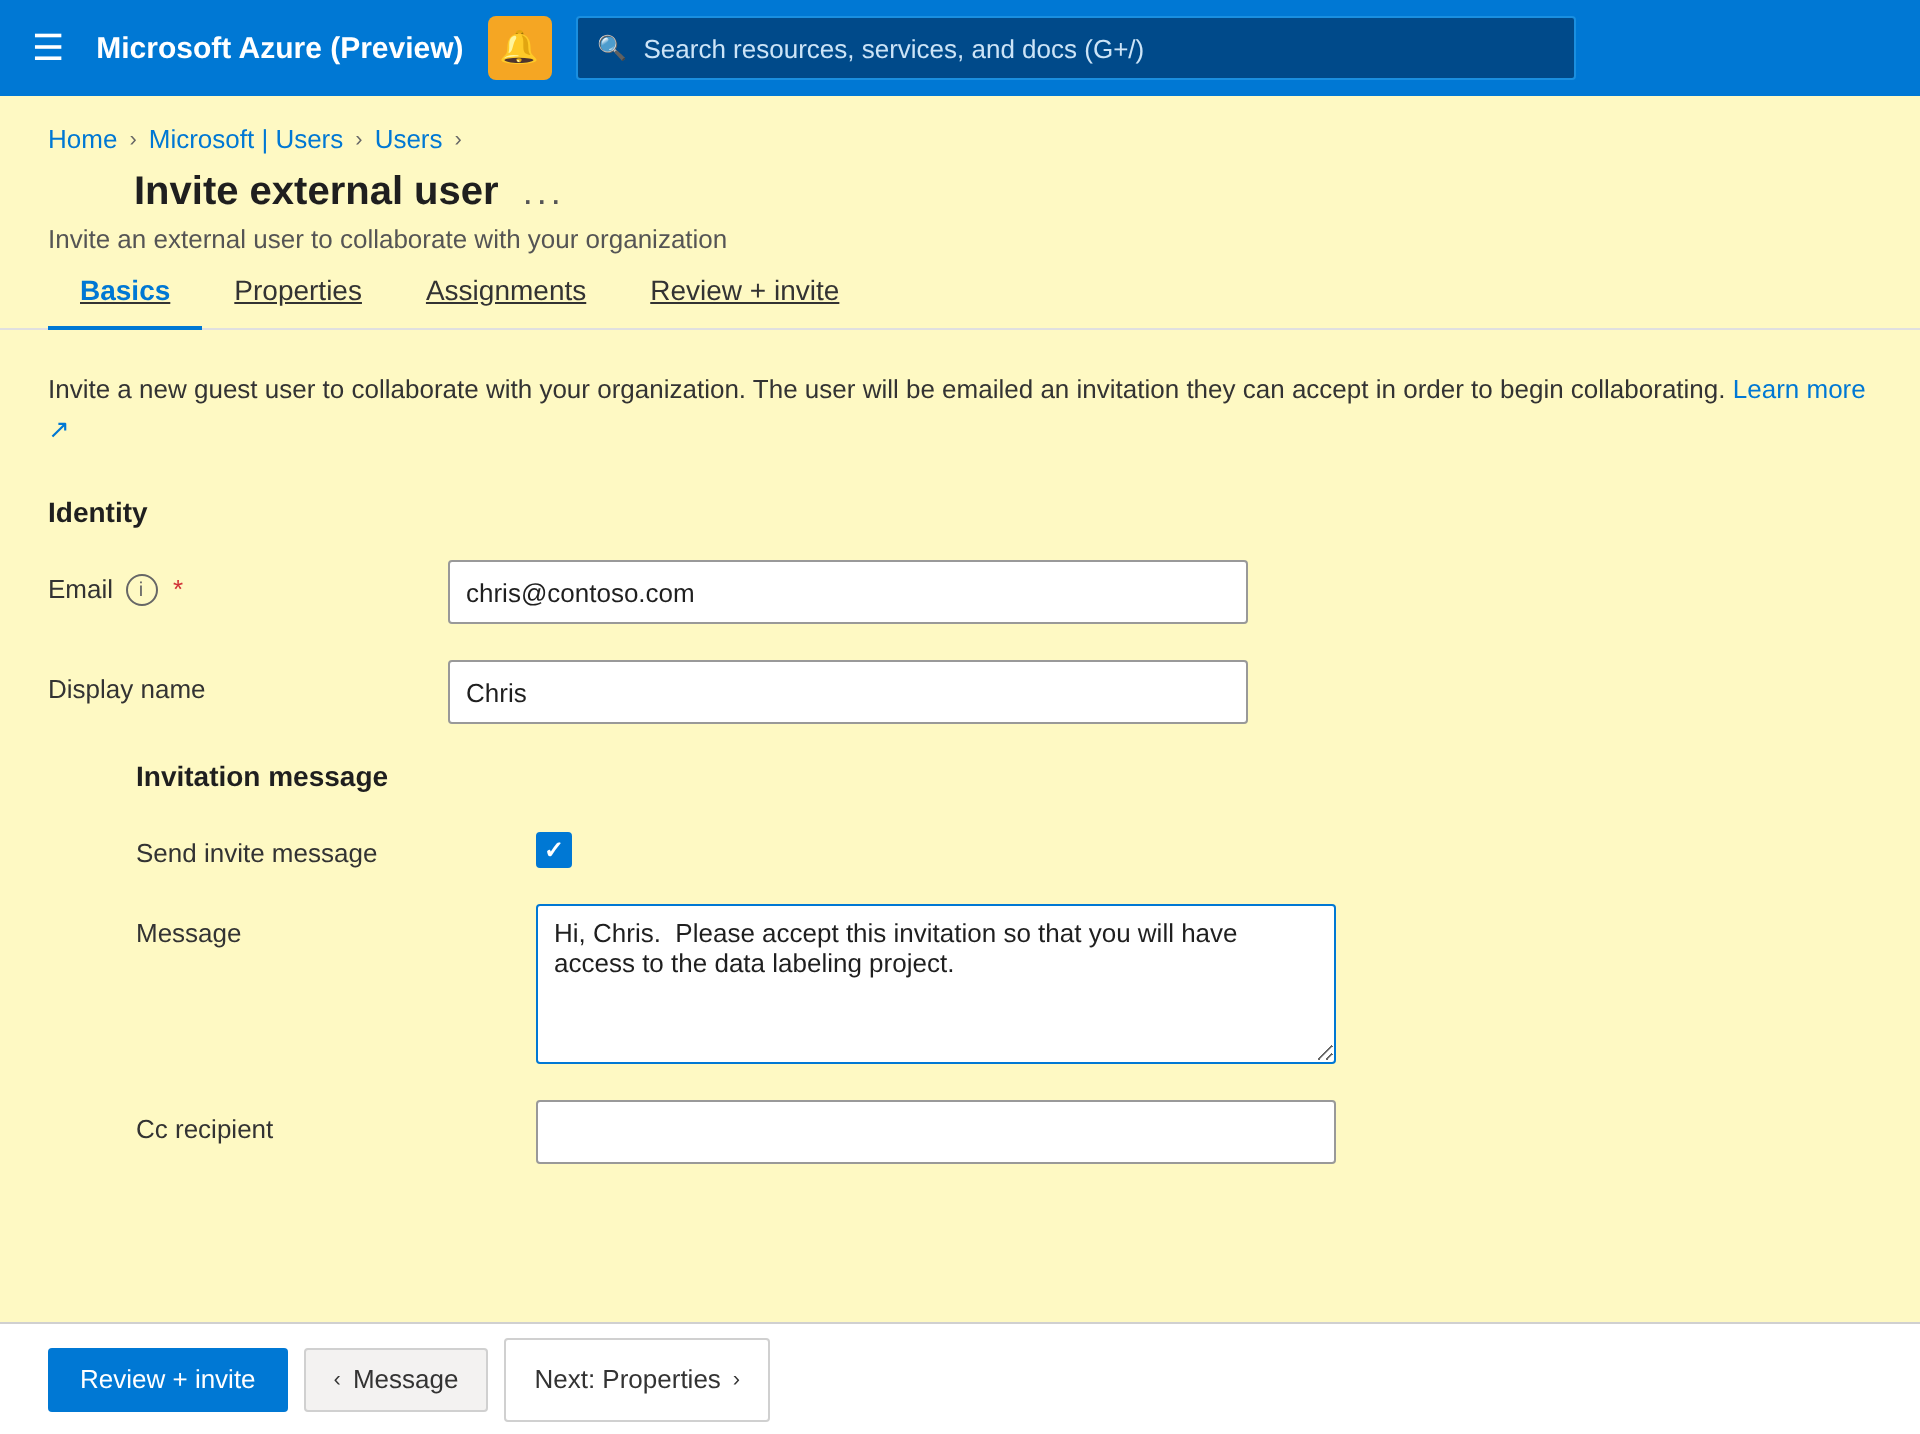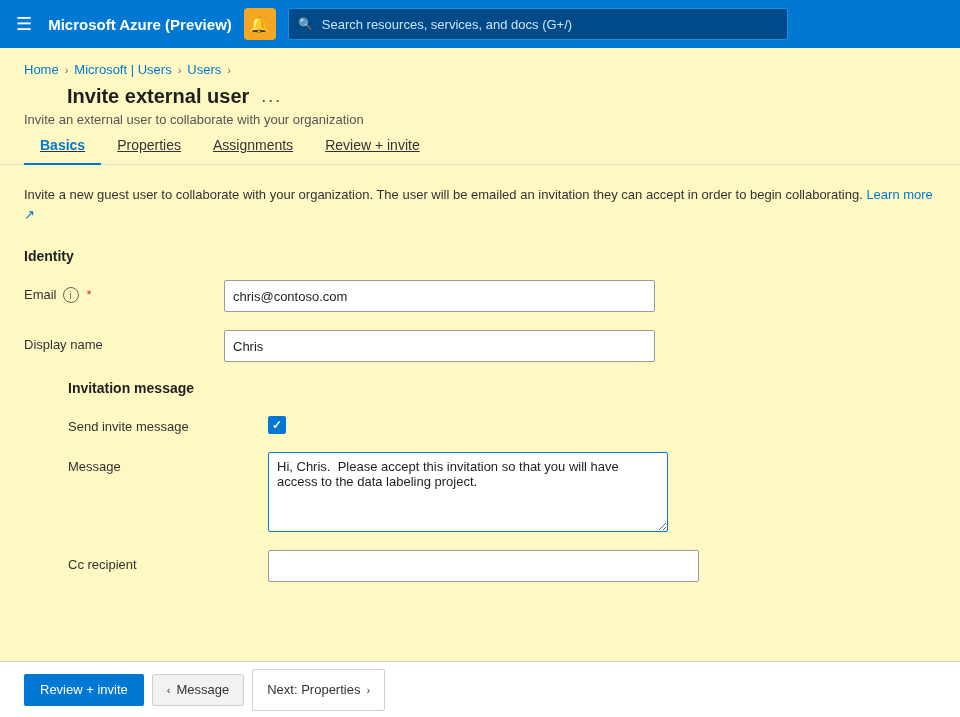--- a/index.html
+++ b/index.html
@@ -175,21 +175,21 @@
       justify-content: center;
       width: 16px;
       height: 16px;
       border: 1px solid #666;
       border-radius: 50%;
       font-size: 10px;
       color: #666;
       cursor: pointer;
     }
     .form-input {
-      width: 431px;
+      width: 400px;
       height: 32px;
       border: 1px solid #999;
       border-radius: 2px;
       padding: 0 8px;
       font-size: 13px;
       color: #1f1f1f;
       font-family: inherit;
       outline: none;
     }
 

